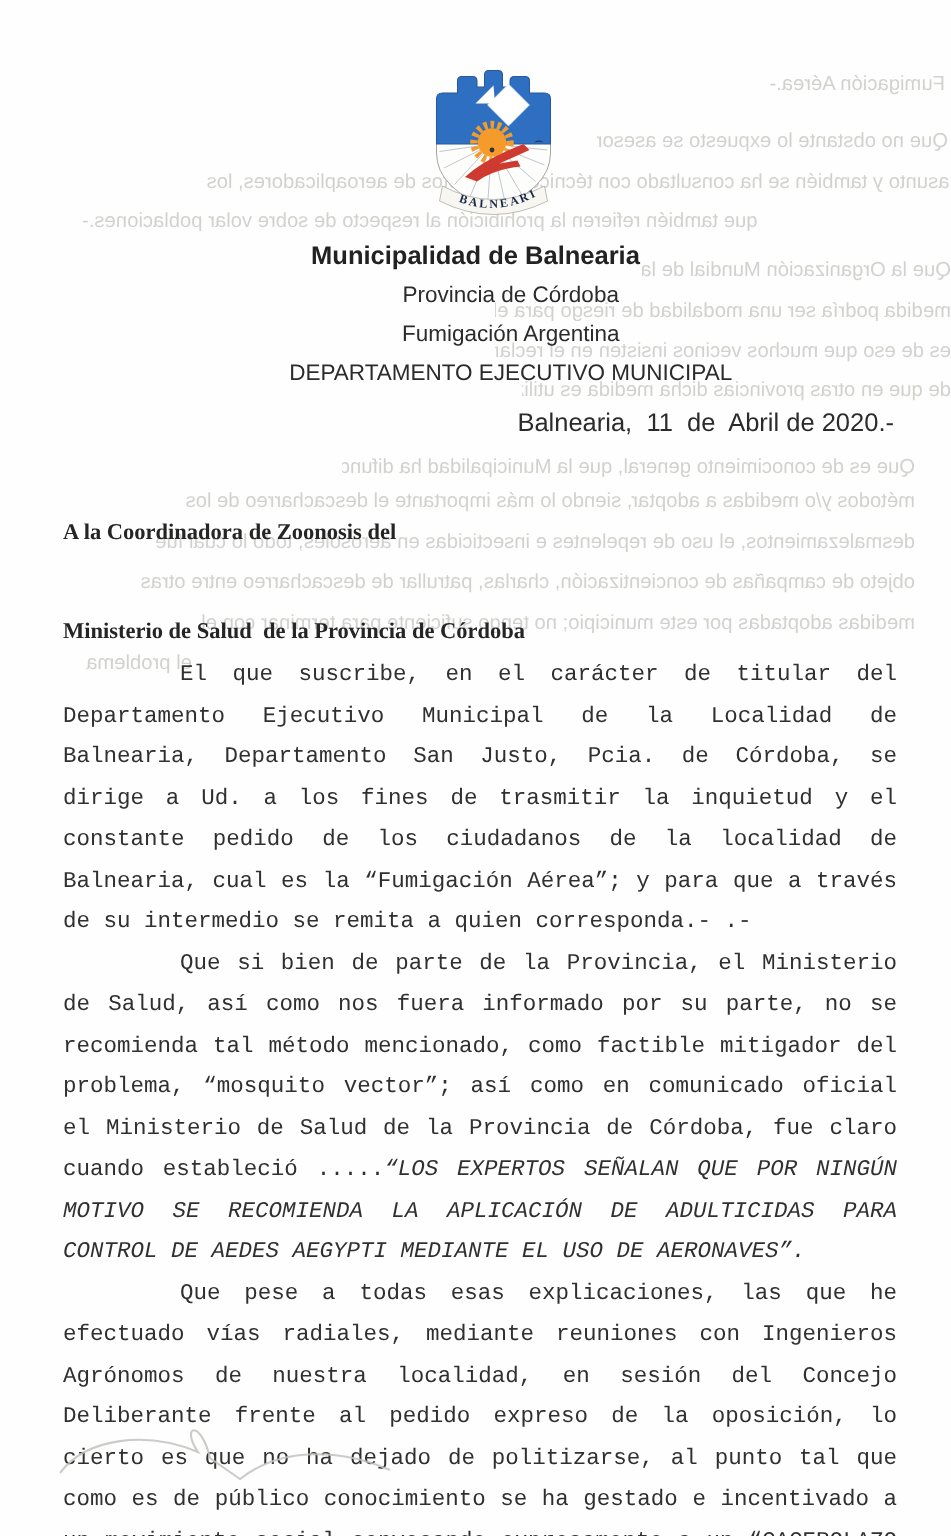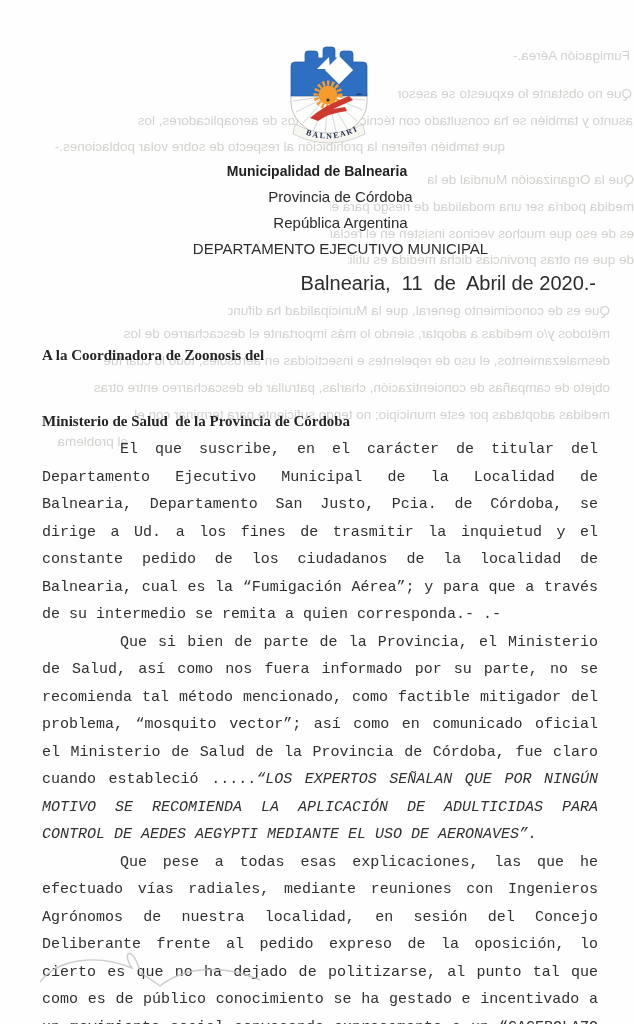--- a/index.html
+++ b/index.html
@@ -22,26 +22,26 @@
     color:#c7c7c3;
     transform:scaleX(-1);
     filter:blur(0.4px);
     opacity:0.8;
     pointer-events:none;
   }
   
   .crest{position:absolute;left:278px;top:44px;width:102px;height:110px;}
   
   .letterhead{position:absolute;left:0;top:158px;width:634px;text-align:center;line-height:26px;}
-  .letterhead .org{font-weight:bold;font-size:14px;color:#222;}
+  .letterhead .org{font-weight:bold;font-size:17px;color:#222;}
   .letterhead .sub{font-size:15px;color:#2b2b2b;margin-left:47px;}
   
   .dateline{
     position:absolute;top:272px;right:38px;
-    font-size:20px;white-space:pre;color:#2b2b2b;
+    font-size:17px;white-space:pre;color:#2b2b2b;
   }
   
   .recipient{
     position:absolute;left:42px;top:300px;
     font-weight:bold;font-size:15px;line-height:22px;
     white-space:pre;color:#252525;font-family:Liberation Serif, serif;
   }
   
   .body-text{
     position:absolute;left:42px;top:436px;width:556px;
@@ -110,21 +110,21 @@
     <path d="M16 80 Q50 98 84 80 L86 90 Q50 108 14 90 Z" fill="#f7f6f1" stroke="#a8a8a2" stroke-width="0.5"></path>
     <path id="bannerArc" d="M21 88 Q50 102 80 86" fill="none"></path>
     <text font-size="8" fill="#1c2a4a" font-weight="bold" letter-spacing="1.6" font-family="Liberation Serif, serif">
       <textPath href="#bannerArc" startOffset="6">BALNEARIA</textPath>
     </text>
   </svg>
 
   <div class="letterhead">
     <div class="org">Municipalidad de Balnearia</div>
     <div class="sub">Provincia de Córdoba</div>
-    <div class="sub">República Argentina</div>
+    <div class="sub">Fumigación Argentina</div>
     <div class="sub">DEPARTAMENTO EJECUTIVO MUNICIPAL</div>
   </div>
 
   <div class="dateline">Balnearia,  11  de  Abril de 2020.-</div>
 
   <div class="recipient">
     <div>A la Coordinadora de Zoonosis del</div>
     <div>Ministerio de Salud  de la Provincia de Córdoba</div>
   </div>
 

